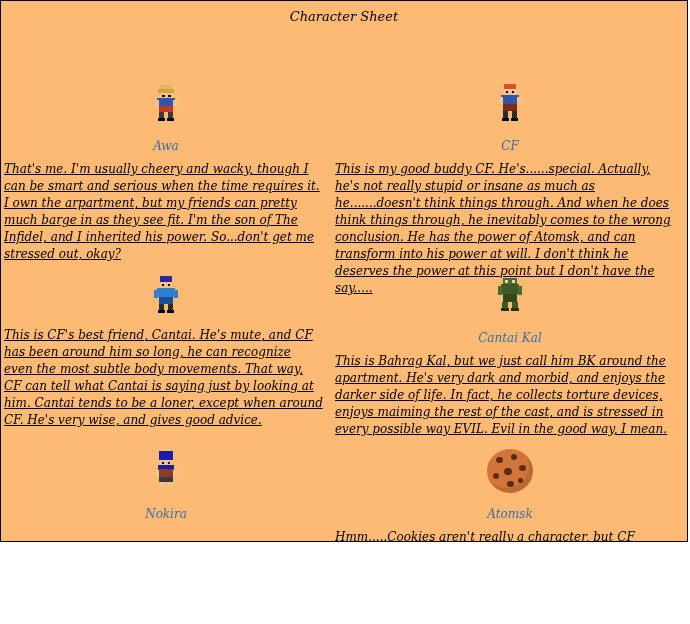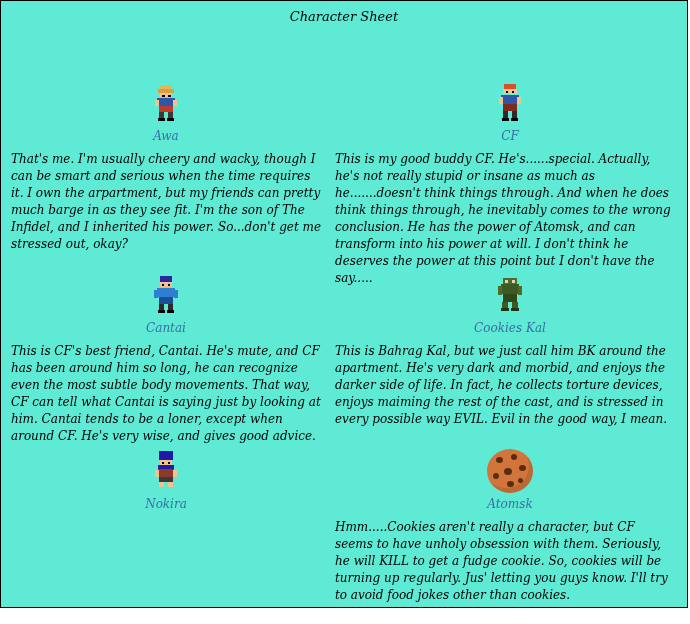--- a/index.html
+++ b/index.html
@@ -8,23 +8,23 @@
   }
   body {
     width: 690px;
     height: 624px;
     background: #ffffff;
     font-family: "DejaVu Sans", sans-serif;
   }
   .page {
     position: relative;
     width: 688px;
-    height: 608px;
+    height: 542px;
     border: 1px solid #000000;
-    background: #5eead4;
+    background: #fdba74;
     box-sizing: border-box;
     overflow: hidden;
   }
   .sheet-title {
     position: absolute;
     top: 8px;
     left: 0;
     width: 100%;
     text-align: center;
     font-family: "DejaVu Serif", serif;
@@ -64,34 +64,34 @@
     position: absolute;
     display: block;
   }
   .char-name {
     width: 100%;
     text-align: center;
     font-family: "DejaVu Serif", serif;
     font-style: italic;
     font-size: 12px;
     color: #3b6ea5;
-    margin-top: 2px;
+    margin-top: 12px;
   }
   .char-desc {
     font-family: "DejaVu Serif", serif;
     font-style: italic;
     font-size: 12px;
     line-height: 17px;
     color: #000000;
     margin-top: 8px;
     padding: 0 10px;
     text-align: left;
   }
-  .col-left .char-desc { padding-left: 10px; padding-right: 8px; }
-  .col-right .char-desc { padding-left: 4px; padding-right: 16px; }
+  .col-left .char-desc { padding-left: 3px; padding-right: 8px; text-decoration: underline; }
+  .col-right .char-desc { padding-left: 4px; padding-right: 16px; text-decoration: underline; }
 
   
   .px { width: 3px; height: 3px; }
   .cookie {
     display: inline-block;
     width: 46px;
     height: 44px;
     border-radius: 50%;
     background: #d2753a;
     position: relative;
@@ -166,41 +166,40 @@
           <i class="px" style="left:6px;  top:15px; width:18px; height:9px; background:#2f7fd0;"></i>
           <i class="px" style="left:3px;  top:17px; width:4px;  height:8px; background:#2f7fd0;"></i>
           <i class="px" style="left:23px; top:17px; width:4px;  height:8px; background:#2f7fd0;"></i>
           <i class="px" style="left:8px;  top:24px; width:14px; height:7px; background:#1c4f92;"></i>
           <i class="px" style="left:8px;  top:31px; width:5px;  height:6px; background:#2b2b2b;"></i>
           <i class="px" style="left:17px; top:31px; width:5px;  height:6px; background:#2b2b2b;"></i>
           <i class="px" style="left:7px;  top:37px; width:7px;  height:3px; background:#000000;"></i>
           <i class="px" style="left:16px; top:37px; width:7px;  height:3px; background:#000000;"></i>
         </span>
       </div>
-      <div class="char-name">Cantai</div>
       <div class="char-desc">This is CF's best friend, Cantai.  He's mute, and CF has been around him so long, he can recognize even the most subtle body movements.  That way, CF can tell what Cantai is saying just by looking at him.  Cantai tends to be a loner, except when around CF.  He's very wise, and gives good advice.</div>
     </div>
 
     <div class="cell col-right row-2">
       <div class="portrait-wrap">
         <span class="sprite">
           <i class="px" style="left:8px;  top:5px;  width:14px; height:6px; background:#4f6b2a;"></i>
           <i class="px" style="left:10px; top:7px;  width:3px;  height:3px; background:#d8d8c0;"></i>
           <i class="px" style="left:17px; top:7px;  width:3px;  height:3px; background:#d8d8c0;"></i>
           <i class="px" style="left:6px;  top:11px; width:18px; height:10px; background:#3d5a22;"></i>
           <i class="px" style="left:3px;  top:13px; width:4px;  height:9px; background:#4f6b2a;"></i>
           <i class="px" style="left:23px; top:13px; width:4px;  height:9px; background:#4f6b2a;"></i>
           <i class="px" style="left:8px;  top:21px; width:14px; height:8px; background:#2f4719;"></i>
           <i class="px" style="left:7px;  top:29px; width:6px;  height:6px; background:#3d5a22;"></i>
           <i class="px" style="left:17px; top:29px; width:6px;  height:6px; background:#3d5a22;"></i>
           <i class="px" style="left:6px;  top:35px; width:8px;  height:3px; background:#22331a;"></i>
           <i class="px" style="left:16px; top:35px; width:8px;  height:3px; background:#22331a;"></i>
         </span>
       </div>
-      <div class="char-name">Cookies Kal</div>
+      <div class="char-name">Cantai Kal</div>
       <div class="char-desc">This is Bahrag Kal, but we just call him BK around the apartment.  He's very dark and morbid, and enjoys the darker side of life.  In fact, he collects torture devices, enjoys maiming the rest of the cast, and is stressed in every possible way EVIL.  Evil in the good way, I mean.</div>
     </div>
 
     <div class="cell col-left row-3">
       <div class="portrait-wrap">
         <span class="sprite">
           <i class="px" style="left:8px;  top:2px;  width:14px; height:9px; background:#1c1ca8;"></i>
           <i class="px" style="left:9px;  top:11px; width:12px; height:5px; background:#f2c48c;"></i>
           <i class="px" style="left:11px; top:13px; width:2px;  height:2px; background:#000000;"></i>
           <i class="px" style="left:17px; top:13px; width:2px;  height:2px; background:#000000;"></i>

